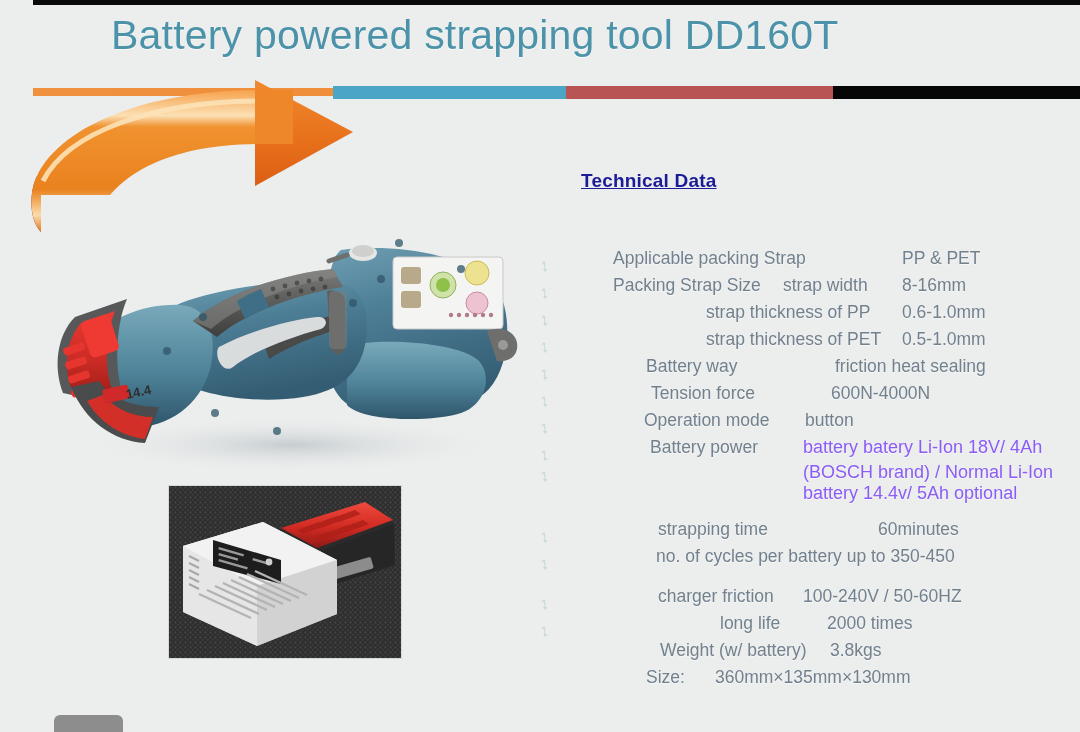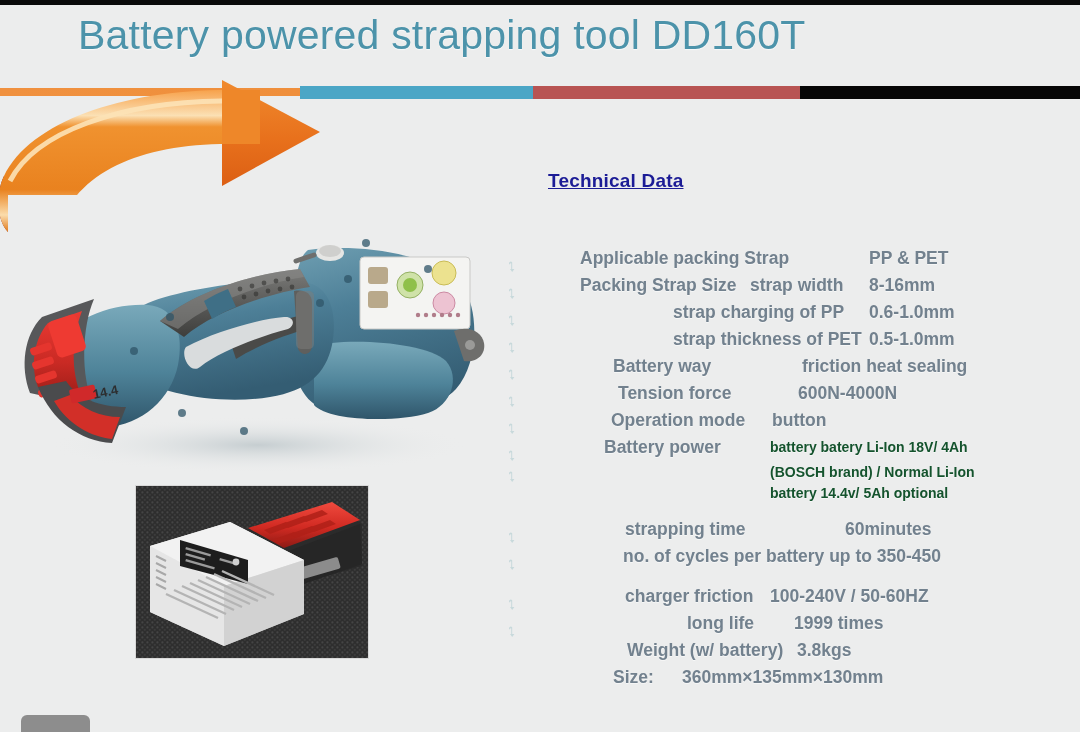--- a/index.html
+++ b/index.html
@@ -3,21 +3,21 @@
 <meta charset="utf-8">
 <style>
   html,body{margin:0;padding:0;}
   body{
     width:1080px;height:732px;
     background:#eceded;
     font-family:"Liberation Sans", sans-serif;
     overflow:hidden;
     position:relative;
   }
-  .slide{position:absolute;inset:0;background:#eceded;}
+  .slide{position:absolute;inset:0;background:#eceded;margin-left:33px;}
 
   
   .top-band{position:absolute;left:0;top:0;width:1080px;height:5px;background:#0a0a0a;}
 
   
   .title{
     position:absolute;left:78px;top:12px;
     font-size:41px;font-weight:400;letter-spacing:.2px;
     color:#4c93aa;
     text-shadow:0 1px 1px rgba(255,255,255,.7);
@@ -52,38 +52,38 @@
   
   .tech-head{
     position:absolute;left:548px;top:170px;
     font-size:19px;font-weight:bold;color:#1c1c96;
     text-decoration:underline;
     letter-spacing:.2px;
   }
   .spec-list{
     position:absolute;left:506px;top:246px;width:500px;
   }
-  .row{position:relative;display:flex;align-items:baseline;min-height:27px;font-weight:bold;}
+  .row{position:relative;display:flex;align-items:baseline;min-height:27px;}
   .bullet{
     width:26px;flex:0 0 26px;
     color:#bfd3d6;font-size:14px;line-height:1;
     padding-top:4px;
     opacity:.85;
   }
   .bullet svg{display:block;}
   .cells{flex:1 1 auto;position:relative;height:27px;}
   .cell{
     position:absolute;top:0;
     color:#72818e;
     font-size:17.5px;
     white-space:nowrap;
     line-height:25px;
     text-shadow:0 1px 0 rgba(255,255,255,.55);
   }
-  .small{font-size:14px;line-height:21px;color:#14532d;}
+  .small{font-size:18px;line-height:21px;color:#8b5cf6;}
   .gap{height:13px;}
   .row-sm{min-height:21px;}
   .cells-sm{height:21px;}
   .row-tall{min-height:25px;}
 
   
   .corner-chip{
     position:absolute;left:21px;top:715px;width:69px;height:26px;
     background:#8d8d8d;border-radius:6px;
   }
@@ -362,21 +362,21 @@
       </span>
     </div>
 
     <div class="row">
       <span class="bullet">
         <svg width="13" height="13" viewBox="0 0 13 13">
             <path d="M3 4 C3 1.6 5 1 6.2 2.2 L6.2 9 L8.4 9 L6.2 12 L4 9 L5.2 9 L5.2 3.4 C4.6 2.9 4 3.3 4 4.4 Z" fill="#c2d6d9"></path>
           </svg>
       </span>
       <span class="cells">
-        <span class="cell" style="left:141px">strap charging of PP</span>
+        <span class="cell" style="left:141px">strap thickness of PP</span>
         <span class="cell" style="left:337px">0.6-1.0mm</span>
       </span>
     </div>
 
     <div class="row">
       <span class="bullet">
         <svg width="13" height="13" viewBox="0 0 13 13">
             <path d="M3 4 C3 1.6 5 1 6.2 2.2 L6.2 9 L8.4 9 L6.2 12 L4 9 L5.2 9 L5.2 3.4 C4.6 2.9 4 3.3 4 4.4 Z" fill="#c2d6d9"></path>
           </svg>
       </span>
@@ -423,21 +423,21 @@
       </span>
     </div>
 
     <div class="row row-tall">
       <span class="bullet">
         <svg width="13" height="13" viewBox="0 0 13 13">
             <path d="M3 4 C3 1.6 5 1 6.2 2.2 L6.2 9 L8.4 9 L6.2 12 L4 9 L5.2 9 L5.2 3.4 C4.6 2.9 4 3.3 4 4.4 Z" fill="#c2d6d9"></path>
           </svg>
       </span>
       <span class="cells">
-        <span class="cell" style="left:72px">Battery power</span>
+        <span class="cell" style="left:85px">Battery power</span>
         <span class="cell small" style="left:238px;top:2px">battery batery Li-Ion 18V/ 4Ah</span>
       </span>
     </div>
 
     <div class="row row-sm">
       <span class="bullet">
         <svg width="13" height="13" viewBox="0 0 13 13">
             <path d="M3 4 C3 1.6 5 1 6.2 2.2 L6.2 9 L8.4 9 L6.2 12 L4 9 L5.2 9 L5.2 3.4 C4.6 2.9 4 3.3 4 4.4 Z" fill="#c2d6d9"></path>
           </svg>
       </span>
@@ -493,21 +493,21 @@
     </div>
 
     <div class="row">
       <span class="bullet">
         <svg width="13" height="13" viewBox="0 0 13 13">
             <path d="M3 4 C3 1.6 5 1 6.2 2.2 L6.2 9 L8.4 9 L6.2 12 L4 9 L5.2 9 L5.2 3.4 C4.6 2.9 4 3.3 4 4.4 Z" fill="#c2d6d9"></path>
           </svg>
       </span>
       <span class="cells">
         <span class="cell" style="left:155px">long life</span>
-        <span class="cell" style="left:262px">1999 times</span>
+        <span class="cell" style="left:262px">2000 times</span>
       </span>
     </div>
 
     <div class="row">
       <span class="bullet"></span>
       <span class="cells">
         <span class="cell" style="left:95px">Weight (w/ battery)</span>
         <span class="cell" style="left:265px">3.8kgs</span>
       </span>
     </div>

